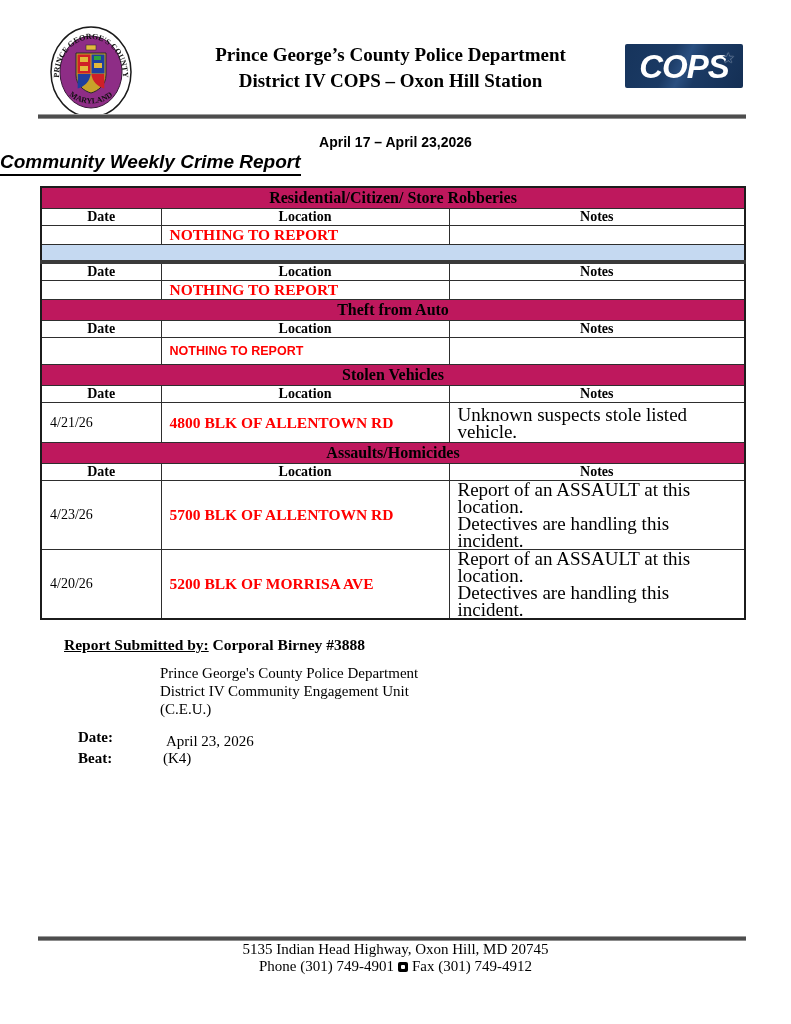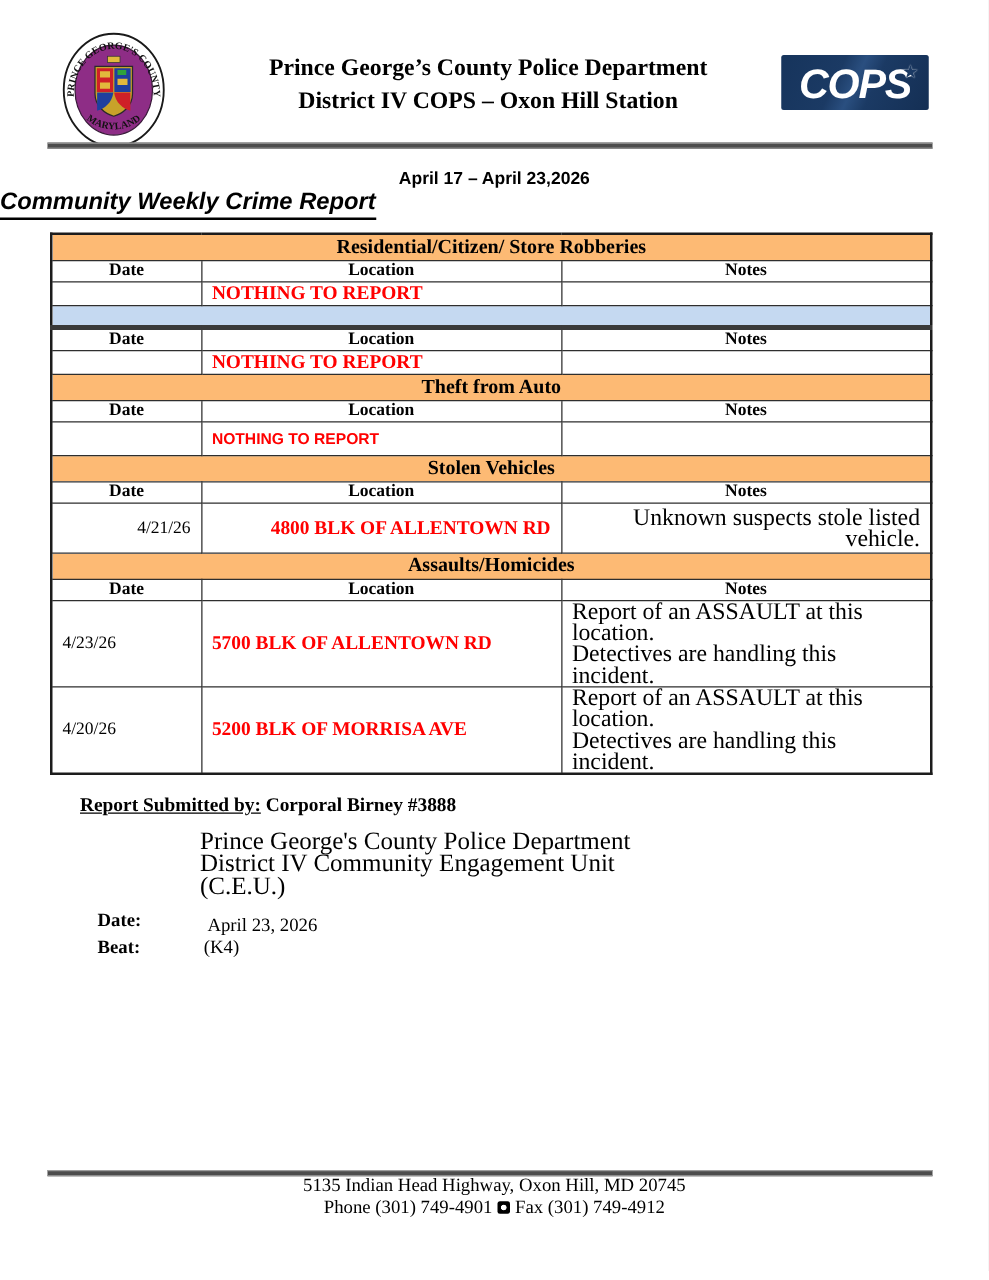--- a/index.html
+++ b/index.html
@@ -61,38 +61,38 @@
     width:704px;border-collapse:collapse;
     table-layout:fixed;
     border:2px solid #1c1c1c;
   }
   table.crime td{
     border:1px solid #2e2e2e;
     padding:0 8px;vertical-align:middle;
     overflow:hidden;
   }
   tr.sec td{
-    background:#fdba74;text-align:center;font-weight:bold;font-size:16px;
+    background:#be185d;text-align:center;font-weight:bold;font-size:16px;
     height:20px;padding:0;
   }
   tr.sec-empty td{background:#c5d9f1;height:15px;padding:0;border-bottom:4px solid #3a3a3a;}
   tr.cols td{text-align:center;font-weight:bold;font-size:14px;height:16px;}
   tr.r-nothing td{height:17px;}
   tr.r-nothing-sans td{height:26px;}
-  tr.row-tall td{height:39px;text-align:right;}
+  tr.row-tall td{height:39px;}
   tr.row-med td{height:32px;}
   td.loc-red{color:#ff0000;font-weight:bold;font-size:15.5px;}
   td.loc-red-serif{color:#ff0000;font-weight:bold;font-size:15.5px;font-family:"Liberation Serif",serif;}
   td.loc-red-sans{color:#ff0000;font-weight:bold;font-size:12.5px;font-family:"Liberation Sans",sans-serif;}
   td.c-date{font-size:14px;}
   td.c-notes{font-size:19px;line-height:17px;}
   
   .submitted{position:absolute;left:47px;top:636px;font-size:15.5px;font-weight:bold;margin-left:17px;}
   .submitted .lbl{text-decoration:underline;}
-  .unit-block{position:absolute;left:160px;top:664px;font-size:20px;line-height:18px;}
+  .unit-block{position:absolute;left:160px;top:664px;font-size:15px;line-height:18px;}
   .kv-date{position:absolute;left:78px;top:729px;font-size:15px;}
   .kv-beat{position:absolute;left:78px;top:750px;font-size:15px;}
   .kv-label{font-weight:bold;display:inline-block;}
   .kv-value{position:absolute;left:85px;white-space:pre;}
   .kv-date .kv-value{top:4px;}
   .kv-beat .kv-value{top:0;}
   
   .footer-address{position:absolute;left:0;right:0;top:941px;text-align:center;font-size:15px;}
   .footer-phone{position:absolute;left:0;right:0;top:958px;text-align:center;font-size:15px;}
   .mail-icon{

